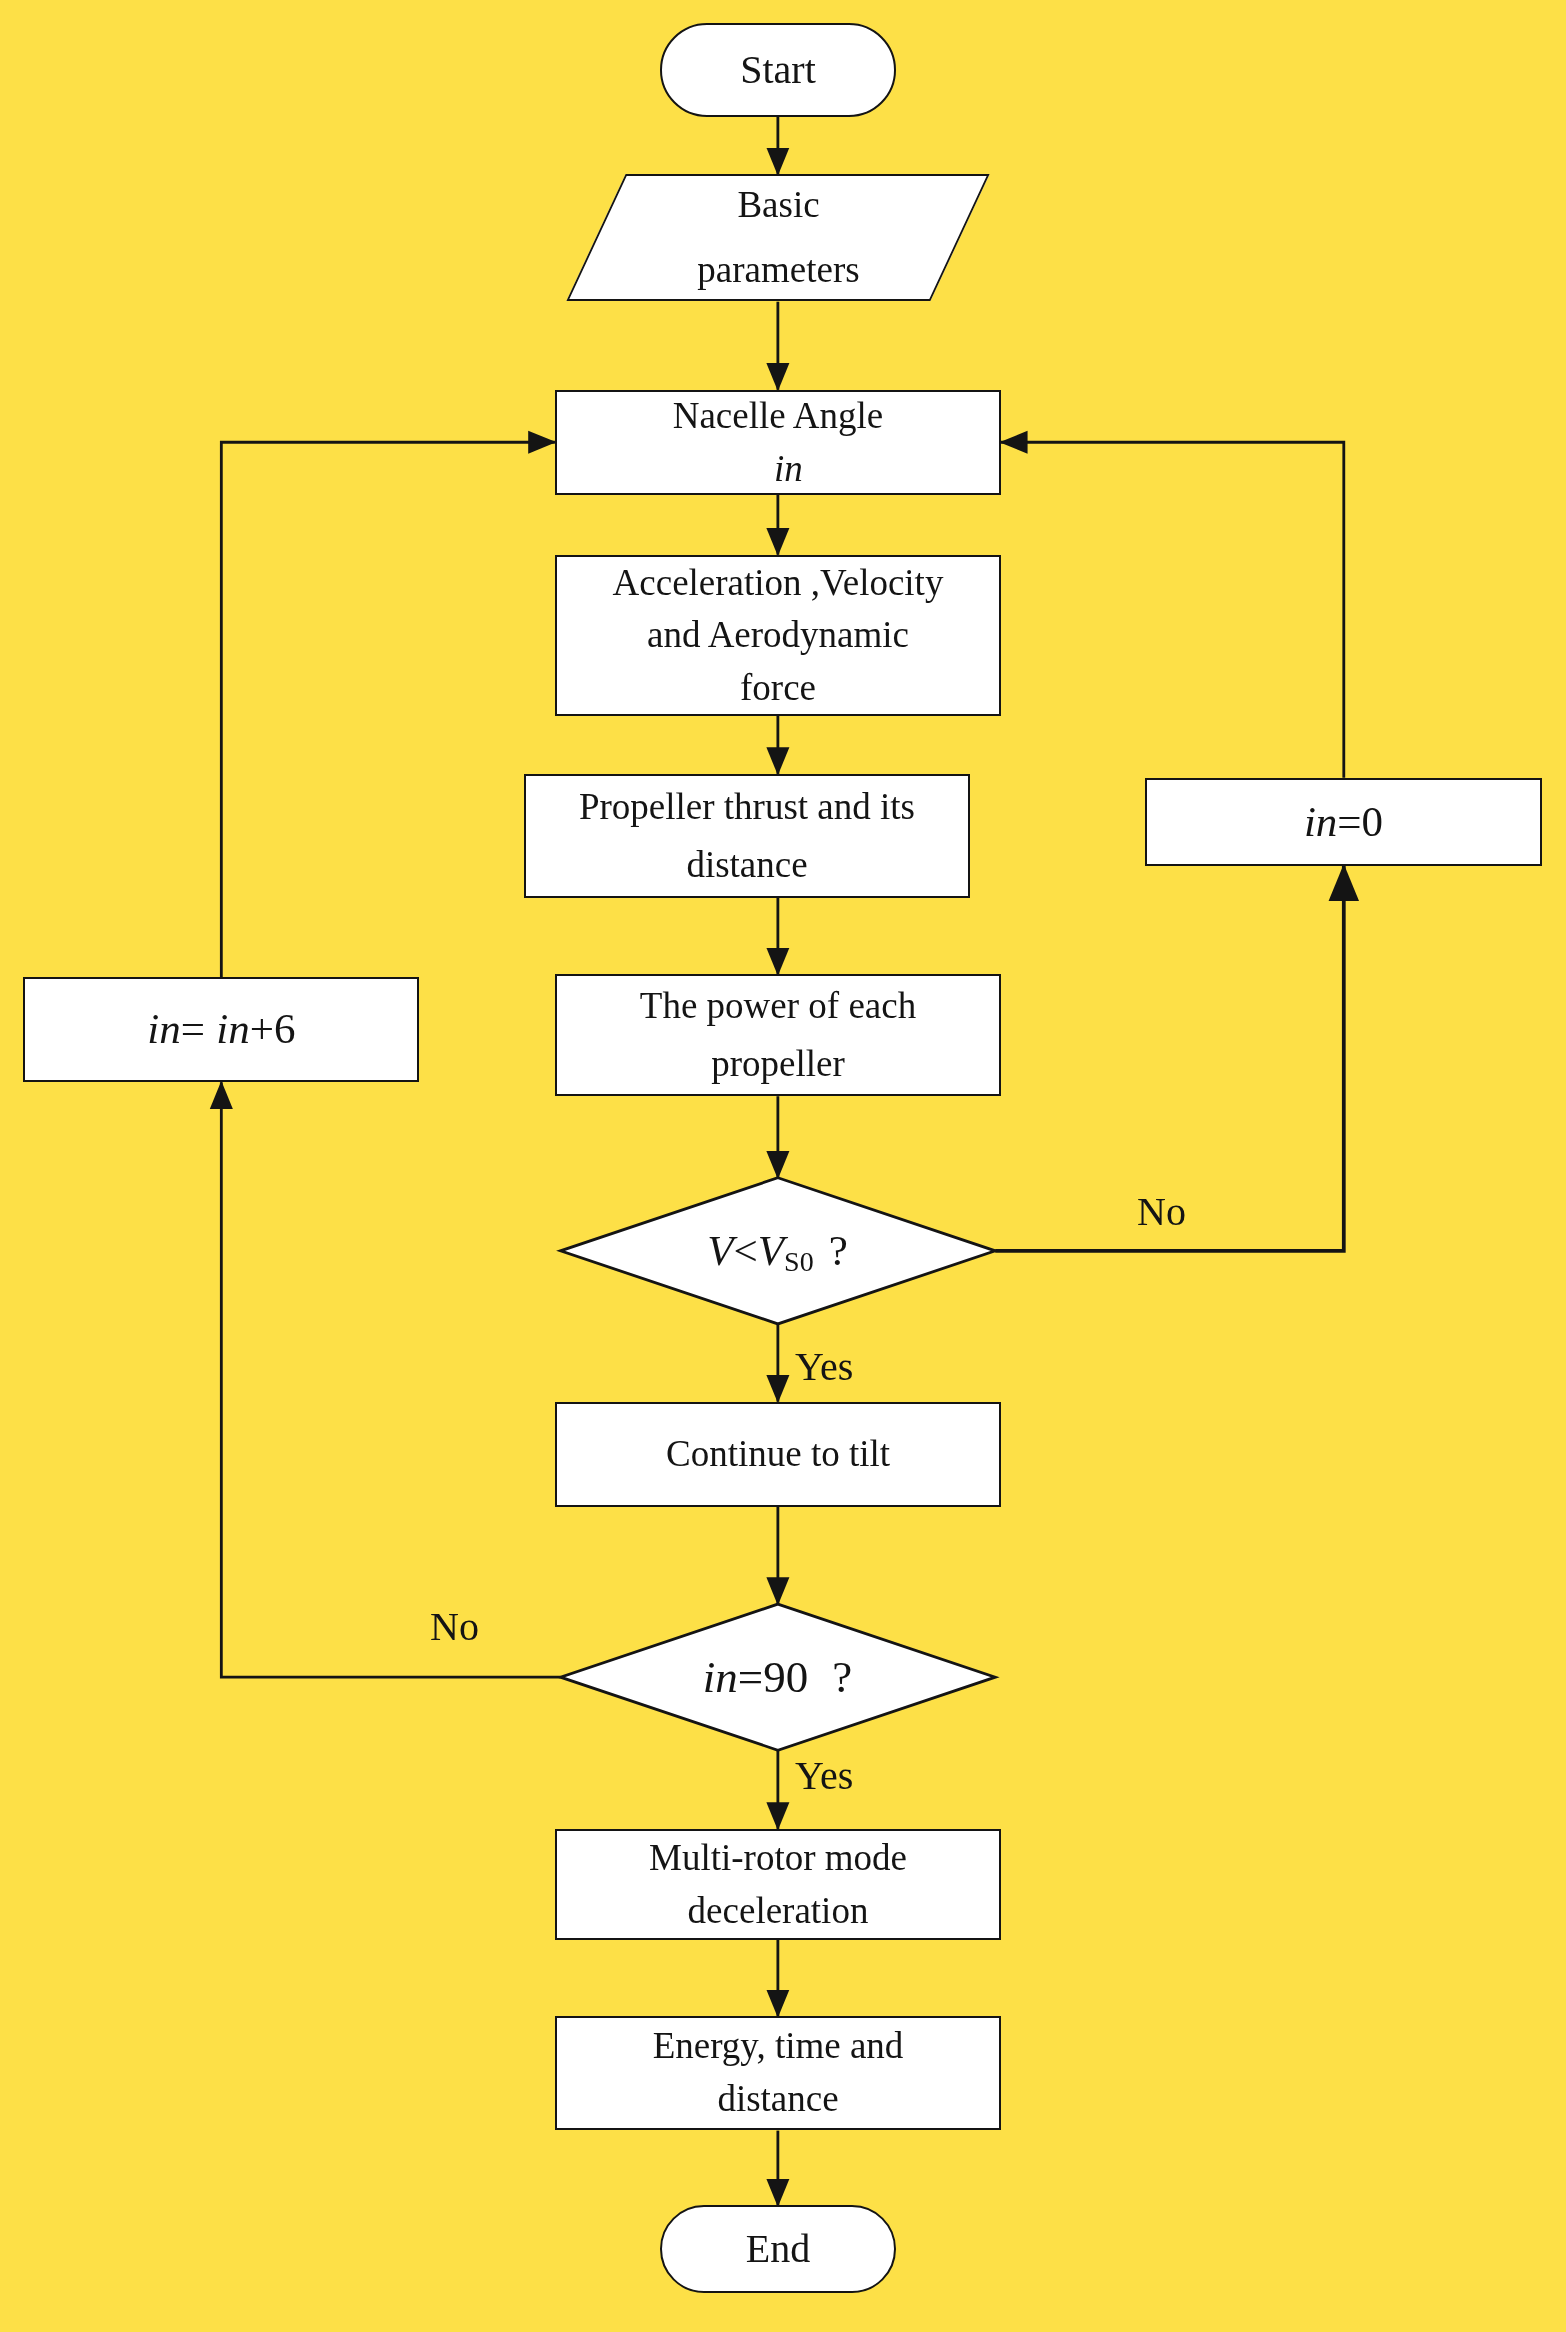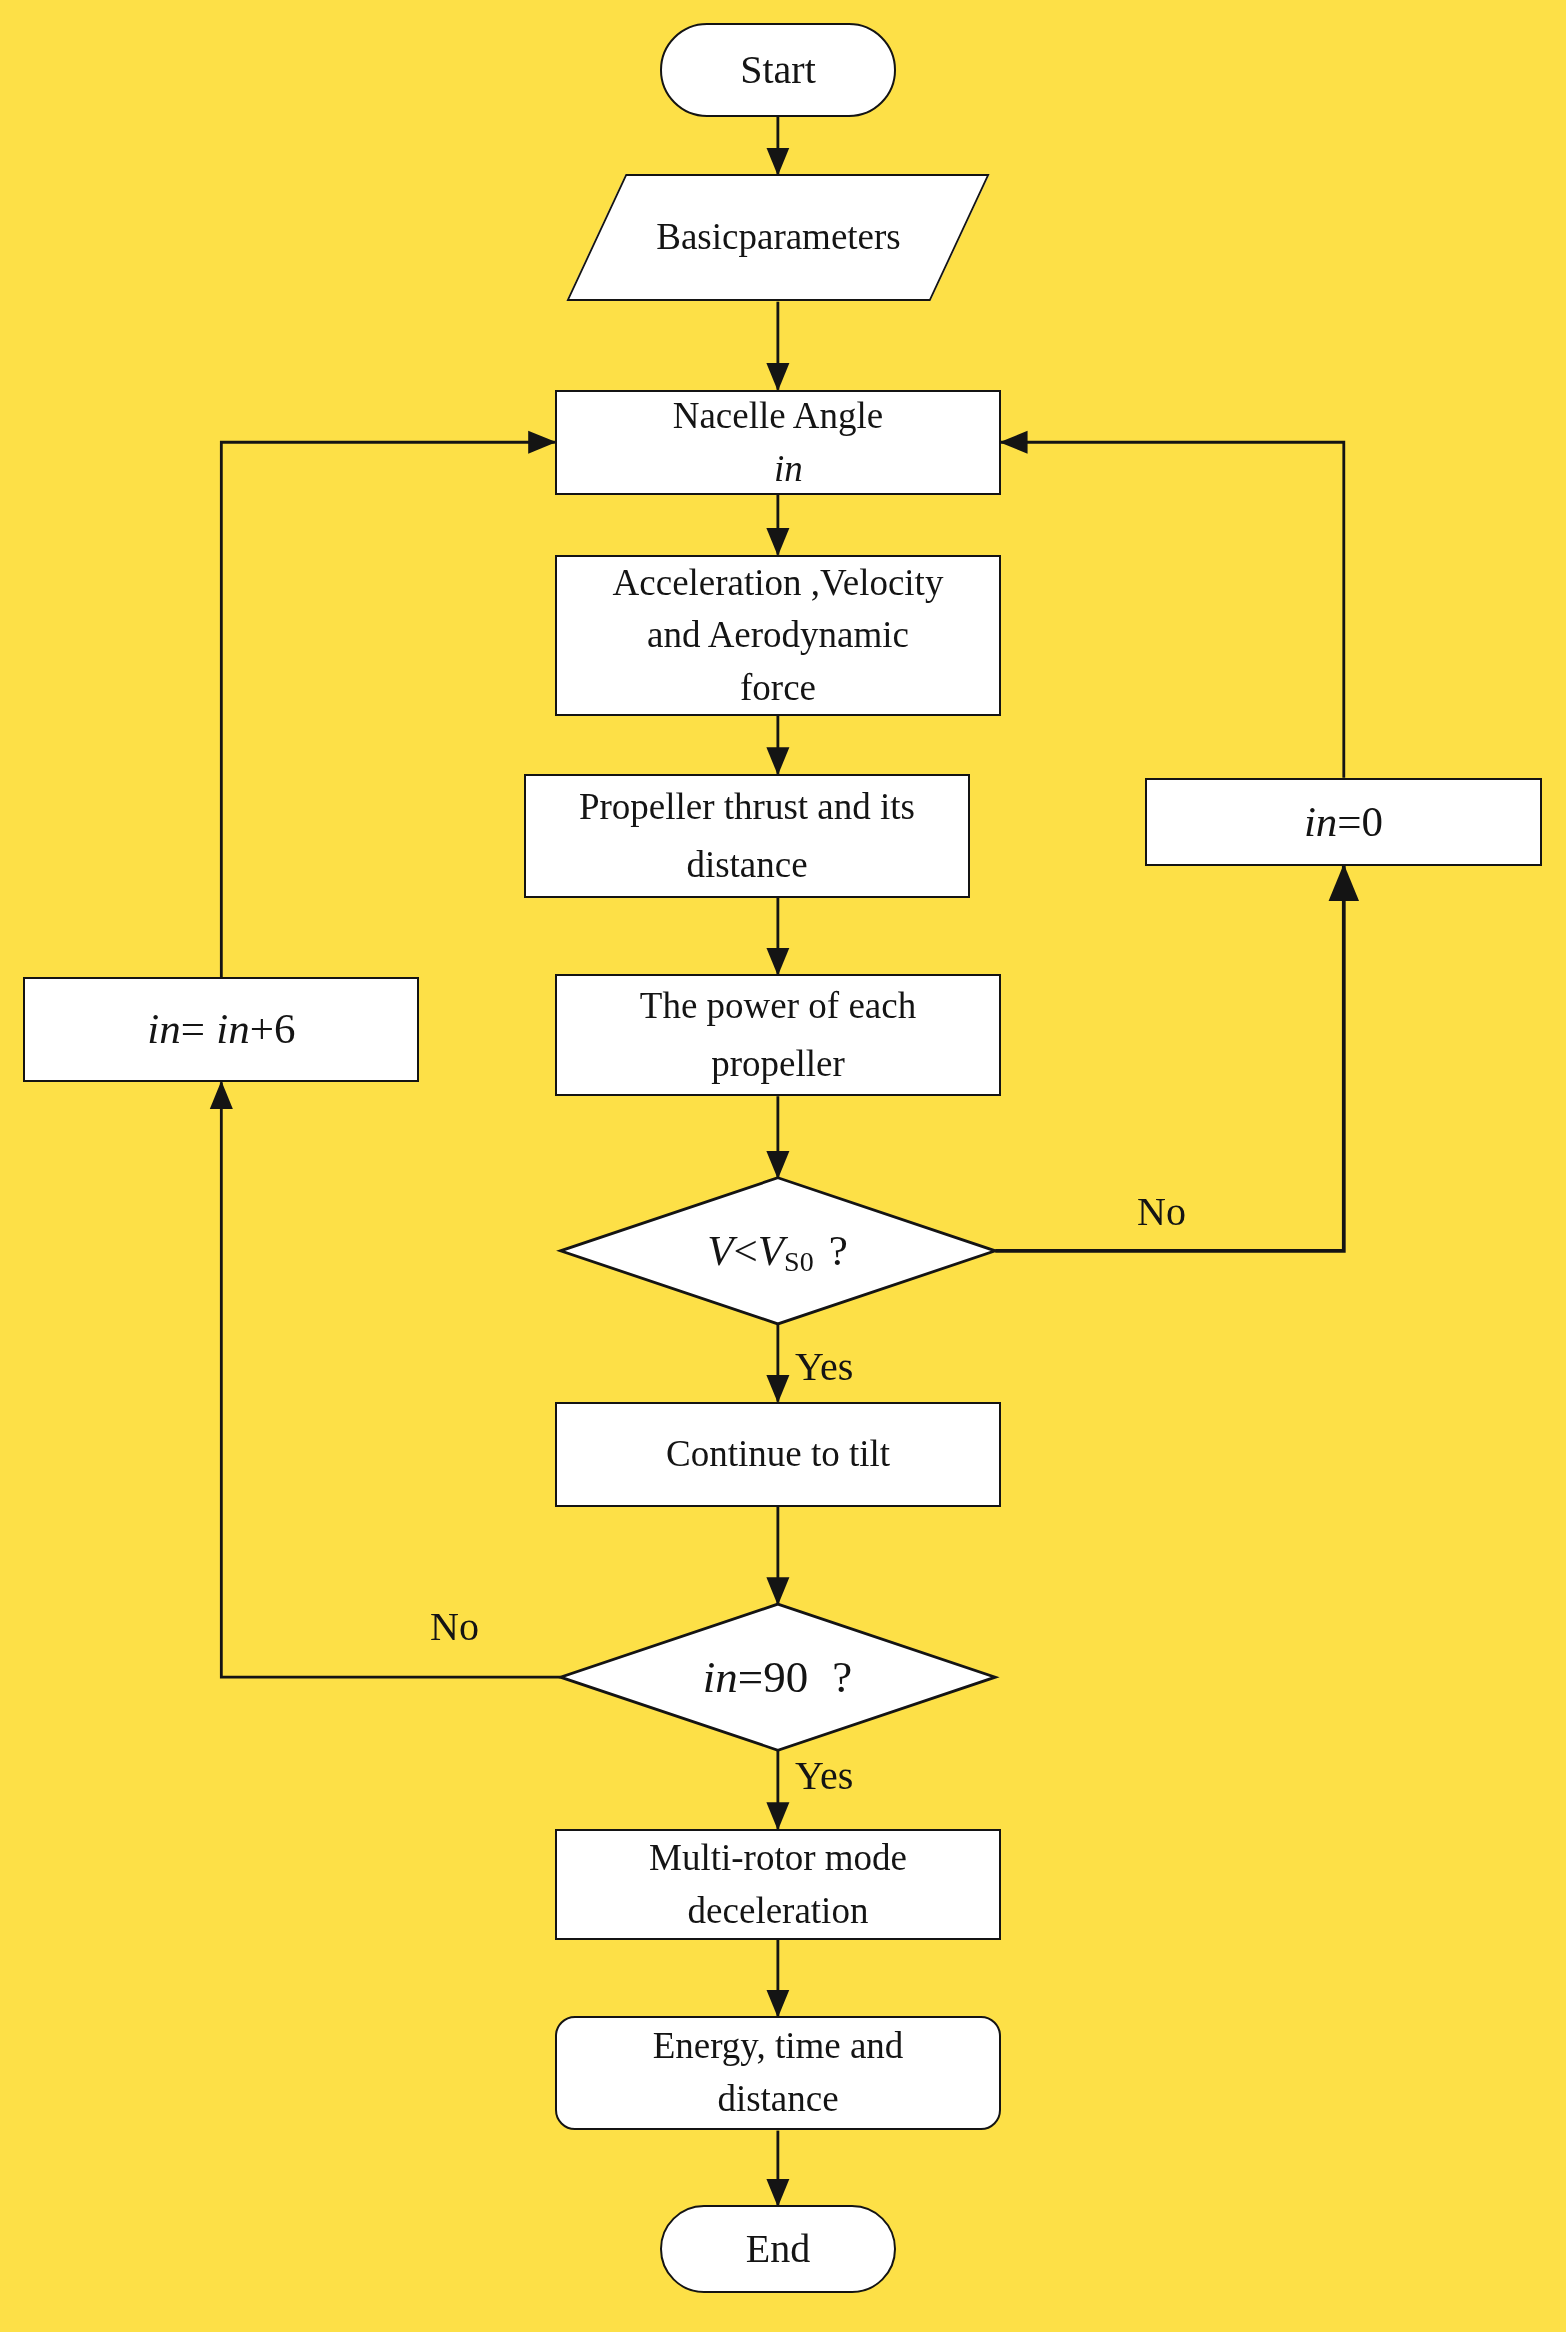--- a/index.html
+++ b/index.html
@@ -23,21 +23,21 @@
     align-items: center;
     justify-content: center;
     text-align: center;
     line-height: 1.45;
   }
   .stadium { border-radius: 49px; }
   .para-shape { transform: skewX(-25deg); }
   .overlay-text {
     position: absolute;
     display: flex;
-    flex-direction: row;
+    flex-direction: column;
     align-items: center;
     justify-content: center;
     text-align: center;
     background: transparent;
   }
   .fs-term  { font-size: 40px; }
   .fs-box   { font-size: 37px; line-height: 1.42; }
   .fs-box2  { font-size: 37px; line-height: 1.58; }
   .fs-para  { font-size: 37px; line-height: 1.75; }
   .fs-side  { font-size: 43px; }
@@ -143,21 +143,21 @@
     <span class="var">in</span>
       <span>=90</span>
       <span class="gap-q2">?</span>
   </div>
 
   <div class="node fs-box" style="left:555px; top:1829px; width:446px; height:111px;">
     <span>Multi-rotor mode</span>
     <span>deceleration</span>
   </div>
 
-  <div class="node fs-box" style="left:555px; top:2016px; width:446px; height:114px;border-radius:20px;">
+  <div class="node fs-box" style="left:555px; top:2016px; width:446px; height:114px;">
     <span>Energy, time and</span>
     <span>distance</span>
   </div>
 
   <div class="node stadium fs-term" style="left:660px; top:2205px; width:236px; height:88px;">
     <span>End</span>
   </div>
 
   <div class="node fs-side" style="left:1145px; top:778px; width:397px; height:88px; flex-direction:row;">
     <span class="var">in</span>

